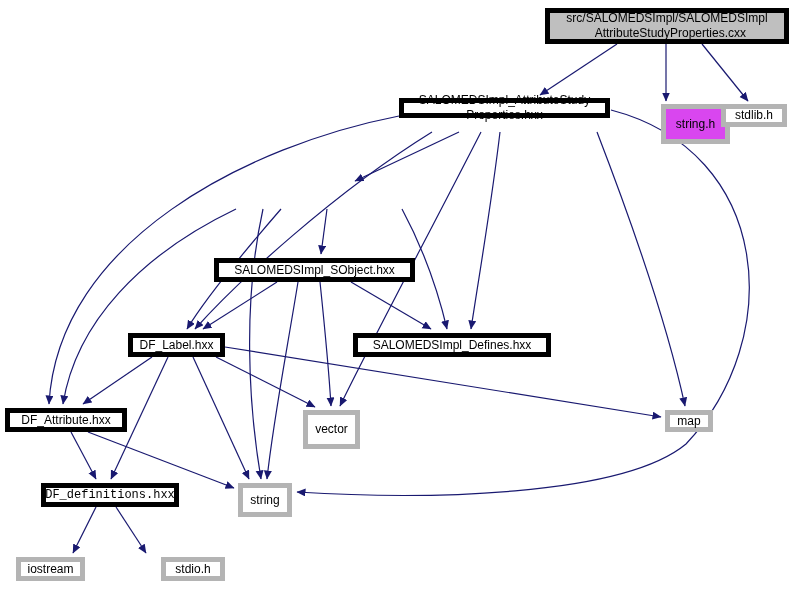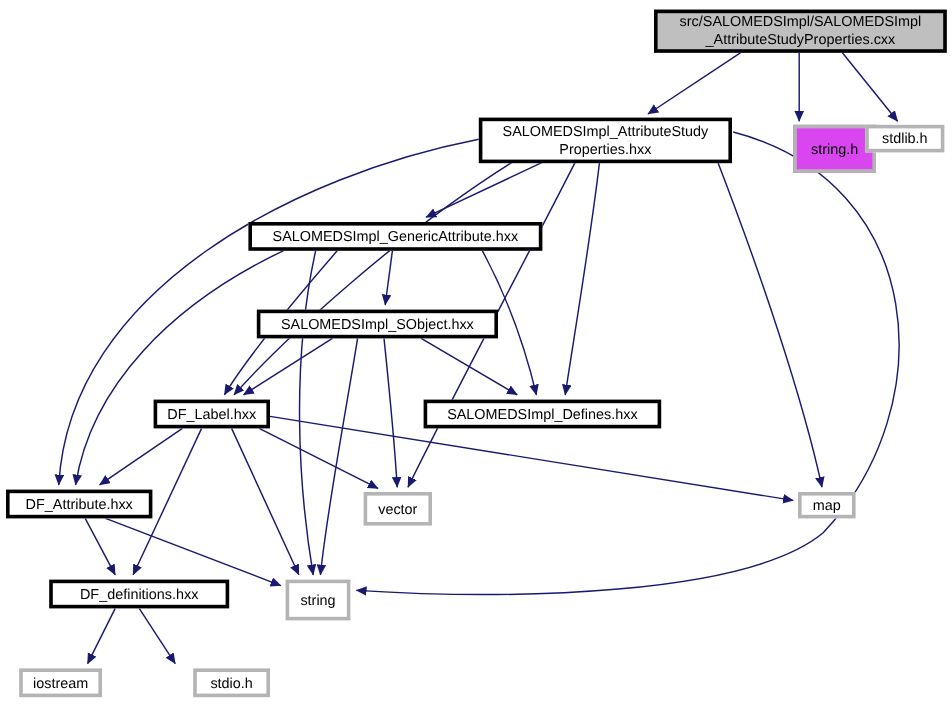--- a/index.html
+++ b/index.html
@@ -25,21 +25,21 @@
     box-sizing:border-box;
     display:flex;
     align-items:center;
     justify-content:center;
     text-align:center;
     font-size:12px;
     line-height:1.25;
     white-space:pre-line;
     color:#000000;
     background:#ffffff;
-    border:3px solid #000000;
+    border:5px solid #000000;
     padding:1px 3px;
     cursor:default;
   }
   .node.internal{cursor:pointer;}
 </style>
 </head>
 <body>
 
 <div class="canvas">
   <svg class="edge-layer" viewBox="0 0 793 589">
@@ -75,28 +75,27 @@
         <path d="M225,347 L661,417" class="edge" stroke="#191970" marker-end="url(#arrowhead)"></path>
         <path d="M71,432 L96,479" class="edge" stroke="#191970" marker-end="url(#arrowhead)"></path>
         <path d="M88,432 L234,488" class="edge" stroke="#191970" marker-end="url(#arrowhead)"></path>
         <path d="M96,507 L73,553" class="edge" stroke="#191970" marker-end="url(#arrowhead)"></path>
         <path d="M116,507 L146,553" class="edge" stroke="#191970" marker-end="url(#arrowhead)"></path>
       </g>
   </svg>
 
 <div class="node current" style="left: 545px; top: 8px; width: 244px; height: 36px; background: rgb(191, 191, 191); border-color: rgb(0, 0, 0);">src/SALOMEDSImpl/SALOMEDSImpl
 _AttributeStudyProperties.cxx</div>
-    <div class="node internal" style="left: 399px; top: 98px; width: 211px; height: 38px; background: rgb(255, 255, 255); border-color: rgb(0, 0, 0);">SALOMEDSImpl_AttributeStudy
+    <div class="node internal" style="left: 399px; top: 98px; width: 211px; height: 20px; background: rgb(255, 255, 255); border-color: rgb(0, 0, 0);">SALOMEDSImpl_AttributeStudy
 Properties.hxx</div>
     <div class="node external" style="left: 661px; top: 104px; width: 69px; height: 40px; background: #d946ef; border-color: rgb(180, 180, 180);">string.h</div>
     <div class="node external" style="left: 721px; top: 104px; width: 66px; height: 23px; background: rgb(255, 255, 255); border-color: rgb(180, 180, 180);">stdlib.h</div>
-    <div class="node internal" style="left: 207px; top: 185px; width: 245px; height: 24px; background: rgb(255, 255, 255); border-color: rgb(0, 0, 0);">SALOMEDSImpl_GenericAttribute.hxx</div>
     <div class="node internal" style="left: 214px; top: 258px; width: 201px; height: 24px; background: rgb(255, 255, 255); border-color: rgb(0, 0, 0);">SALOMEDSImpl_SObject.hxx</div>
     <div class="node internal" style="left: 128px; top: 333px; width: 97px; height: 24px; background: rgb(255, 255, 255); border-color: rgb(0, 0, 0);">DF_Label.hxx</div>
     <div class="node internal" style="left: 353px; top: 333px; width: 198px; height: 24px; background: rgb(255, 255, 255); border-color: rgb(0, 0, 0);">SALOMEDSImpl_Defines.hxx</div>
     <div class="node internal" style="left: 5px; top: 408px; width: 122px; height: 24px; background: rgb(255, 255, 255); border-color: rgb(0, 0, 0);">DF_Attribute.hxx</div>
-    <div class="node external" style="left: 303px; top: 410px; width: 57px; height: 28px; background: rgb(255, 255, 255); border-color: rgb(180, 180, 180);">vector</div>
+    <div class="node external" style="left: 303px; top: 410px; width: 57px; height: 39px; background: rgb(255, 255, 255); border-color: rgb(180, 180, 180);">vector</div>
     <div class="node external" style="left: 665px; top: 410px; width: 48px; height: 22px; background: rgb(255, 255, 255); border-color: rgb(180, 180, 180);">map</div>
-    <div class="node internal" style="left: 41px; top: 483px; width: 150px; height: 24px; background: rgb(255, 255, 255); border-color: rgb(0, 0, 0);">DF_definitions.hxx</div>
+    <div class="node internal" style="left: 41px; top: 483px; width: 138px; height: 24px; background: rgb(255, 255, 255); border-color: rgb(0, 0, 0); font-family: Liberation Mono, monospace;">DF_definitions.hxx</div>
     <div class="node external" style="left: 238px; top: 483px; width: 54px; height: 34px; background: rgb(255, 255, 255); border-color: rgb(180, 180, 180);">string</div>
     <div class="node external" style="left: 16px; top: 557px; width: 69px; height: 24px; background: rgb(255, 255, 255); border-color: rgb(180, 180, 180);">iostream</div>
     <div class="node external" style="left: 121px; top: 557px; width: 64px; height: 24px; background: rgb(255, 255, 255); border-color: rgb(180, 180, 180); margin-left: 40px;">stdio.h</div>
   </div>
 
 </body></html>

